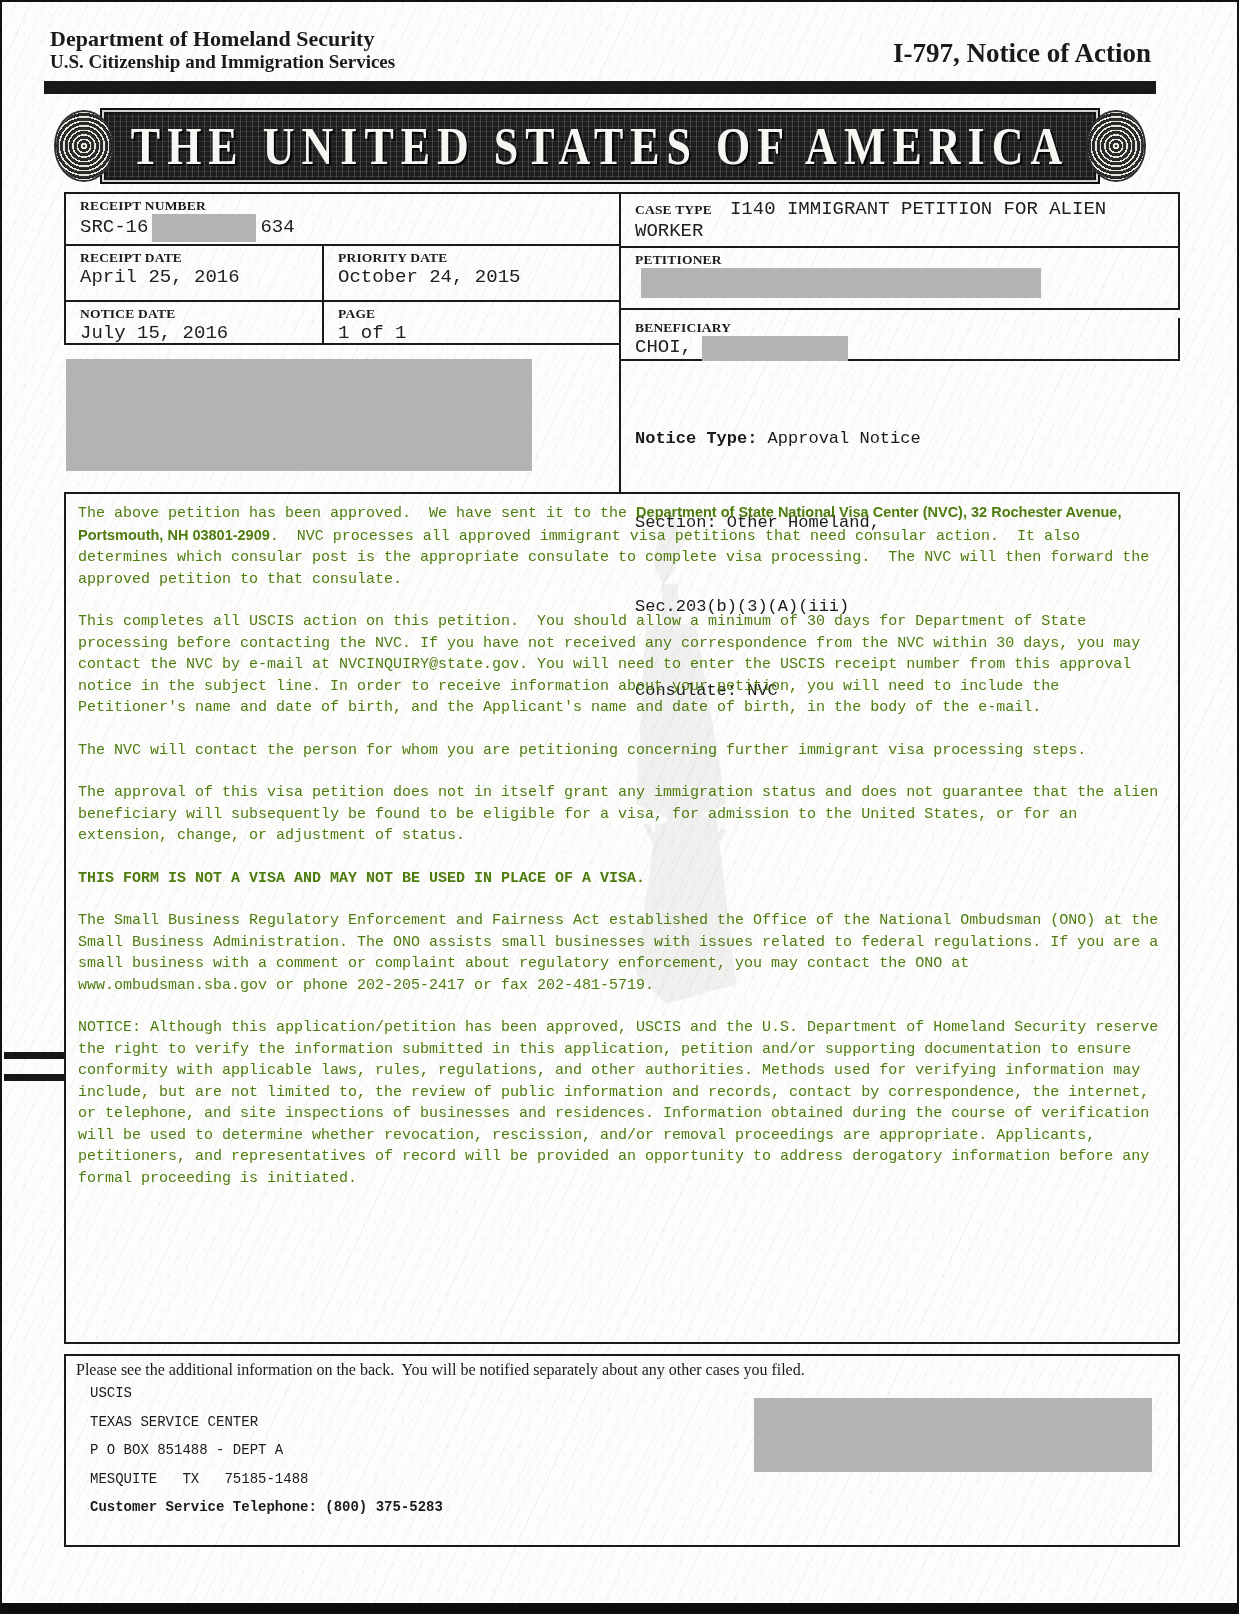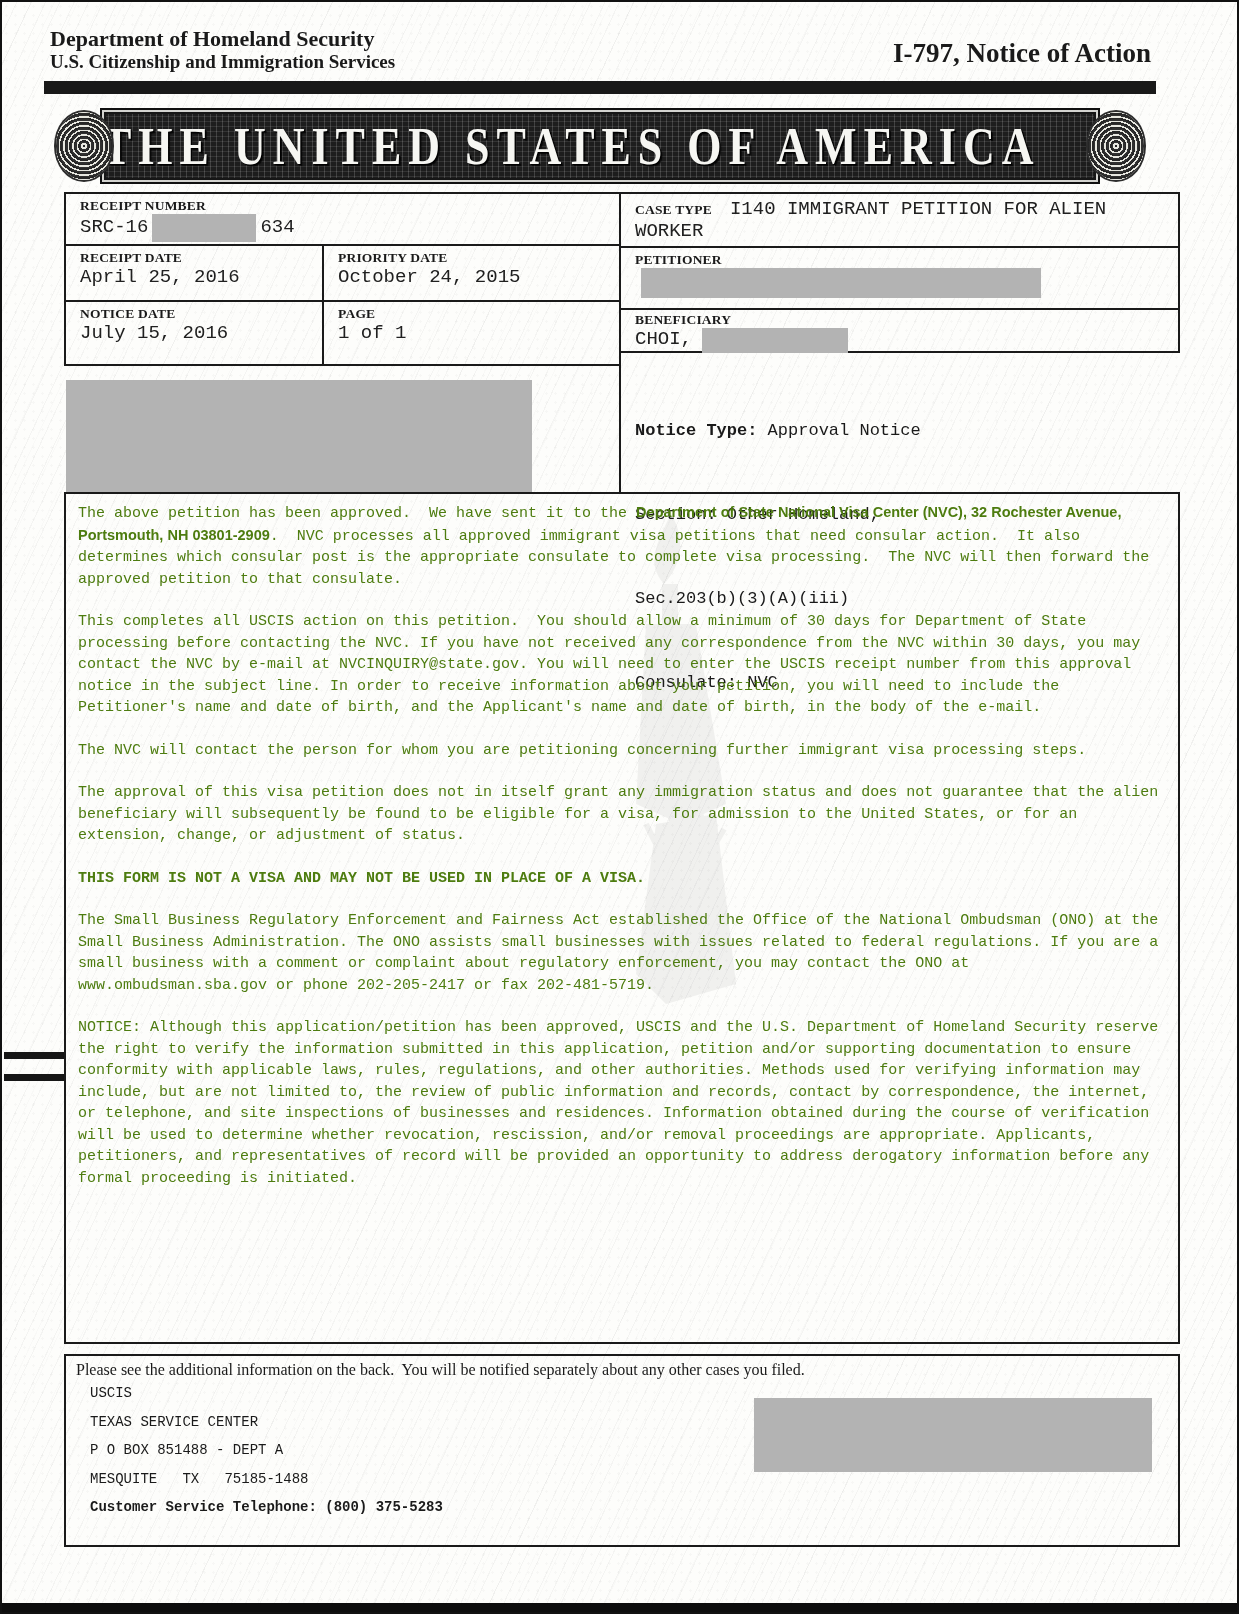--- a/index.html
+++ b/index.html
@@ -44,40 +44,40 @@
     z-index:2;
   }
   .banner-bar{
     flex:1;height:72px;margin:12px -12px;z-index:1;
     background:
       repeating-linear-gradient(90deg, rgba(255,255,255,0.16) 0 1px, transparent 1px 6px),
       repeating-linear-gradient(0deg, rgba(255,255,255,0.10) 0 1px, transparent 1px 5px),
       #1d1d1d;
     border:2px solid #101010;
     box-shadow:inset 0 0 0 2px rgba(245,245,240,0.85), inset 0 0 0 4px #161616;
-    display:flex;align-items:center;justify-content:flex-start;
+    display:flex;align-items:center;justify-content:center;
   }
   .banner-text{
     color:#f6f6f2;font-weight:bold;font-size:44px;letter-spacing:7px;white-space:nowrap;
     font-family:"Liberation Serif", serif;
     transform:scaleY(1.18);
     text-shadow:1px 1px 0 #000, 2px 2px 1px rgba(0,0,0,0.8);
   }
 
   
   .case-grid{left:62px;top:190px;width:1116px;height:300px;display:flex;}
   .col-left{width:555px;flex:none;}
   .col-right{width:561px;flex:none;border-left:2px solid #1a1a1a;box-sizing:border-box;}
   .cellpad{padding:4px 8px 2px 14px;box-sizing:border-box;}
   .lbl{font-family:"Liberation Serif", serif;font-weight:bold;font-size:13.5px;letter-spacing:0.2px;display:block;}
   .lbl-inline{display:inline;margin-right:18px;}
   .val{font-family:"Liberation Mono","DejaVu Sans Mono",monospace;font-size:19px;color:#202020;white-space:pre;}
   .row-a{height:54px;border:2px solid #1a1a1a;border-right:0;box-sizing:border-box;}
   .row-b{height:56px;border:2px solid #1a1a1a;border-right:0;border-top:0;box-sizing:border-box;display:flex;}
-  .row-c{height:64px;border:2px solid #1a1a1a;border-right:0;border-top:0;box-sizing:border-box;display:flex;justify-content:flex-end;}
+  .row-c{height:43px;border:2px solid #1a1a1a;border-right:0;border-top:0;box-sizing:border-box;display:flex;justify-content:flex-end;}
   .cell-l{width:258px;border-right:2px solid #1a1a1a;box-sizing:border-box;}
   .cell-r{flex:1;}
   .rrow{box-sizing:border-box;border-bottom:2px solid #1a1a1a;border-right:2px solid #1a1a1a;}
   .rrow-1{height:56px;border-top:2px solid #1a1a1a;}
   .rrow-2{height:62px;}
   .rrow-3{height:43px;}
   .redaction{background:#b3b3b3;display:inline-block;vertical-align:middle;}
   .addr-box{margin:14px 0 0 2px;width:466px;height:112px;background:#b3b3b3;}
   .notice-block{padding:8px 0 0 14px;font-family:"Liberation Mono","DejaVu Sans Mono",monospace;font-size:17px;line-height:28px;white-space:pre;}
   .nb-bold{font-weight:bold;}
@@ -158,21 +158,21 @@
     </div>
 
     <div class="col-right">
       <div class="rrow rrow-1 cellpad">
         <span class="lbl lbl-inline">CASE TYPE</span><span class="val" style="white-space:normal;">I140 IMMIGRANT PETITION FOR ALIEN WORKER</span>
       </div>
       <div class="rrow rrow-2 cellpad">
         <span class="lbl">PETITIONER</span>
         <span class="redaction" style="width:400px;height:30px;margin-left:6px;"></span>
       </div>
-      <div class="rrow rrow-3 cellpad" style="padding-top:2px;">
+      <div class="rrow rrow-3 cellpad" style="padding-top:2px;margin-top:8px;">
         <span class="lbl">BENEFICIARY</span>
         <span class="val">CHOI,</span><span class="redaction" style="width:146px;height:25px;margin-left:10px;"></span>
       </div>
       <div class="notice-block">
         <div><span class="nb-bold">Notice Type:</span><span> Approval Notice</span></div>
         <div>Section: Other Homeland,</div>
         <div>Sec.203(b)(3)(A)(iii)</div>
         <div>Consulate: NVC</div>
       </div>
     </div>

